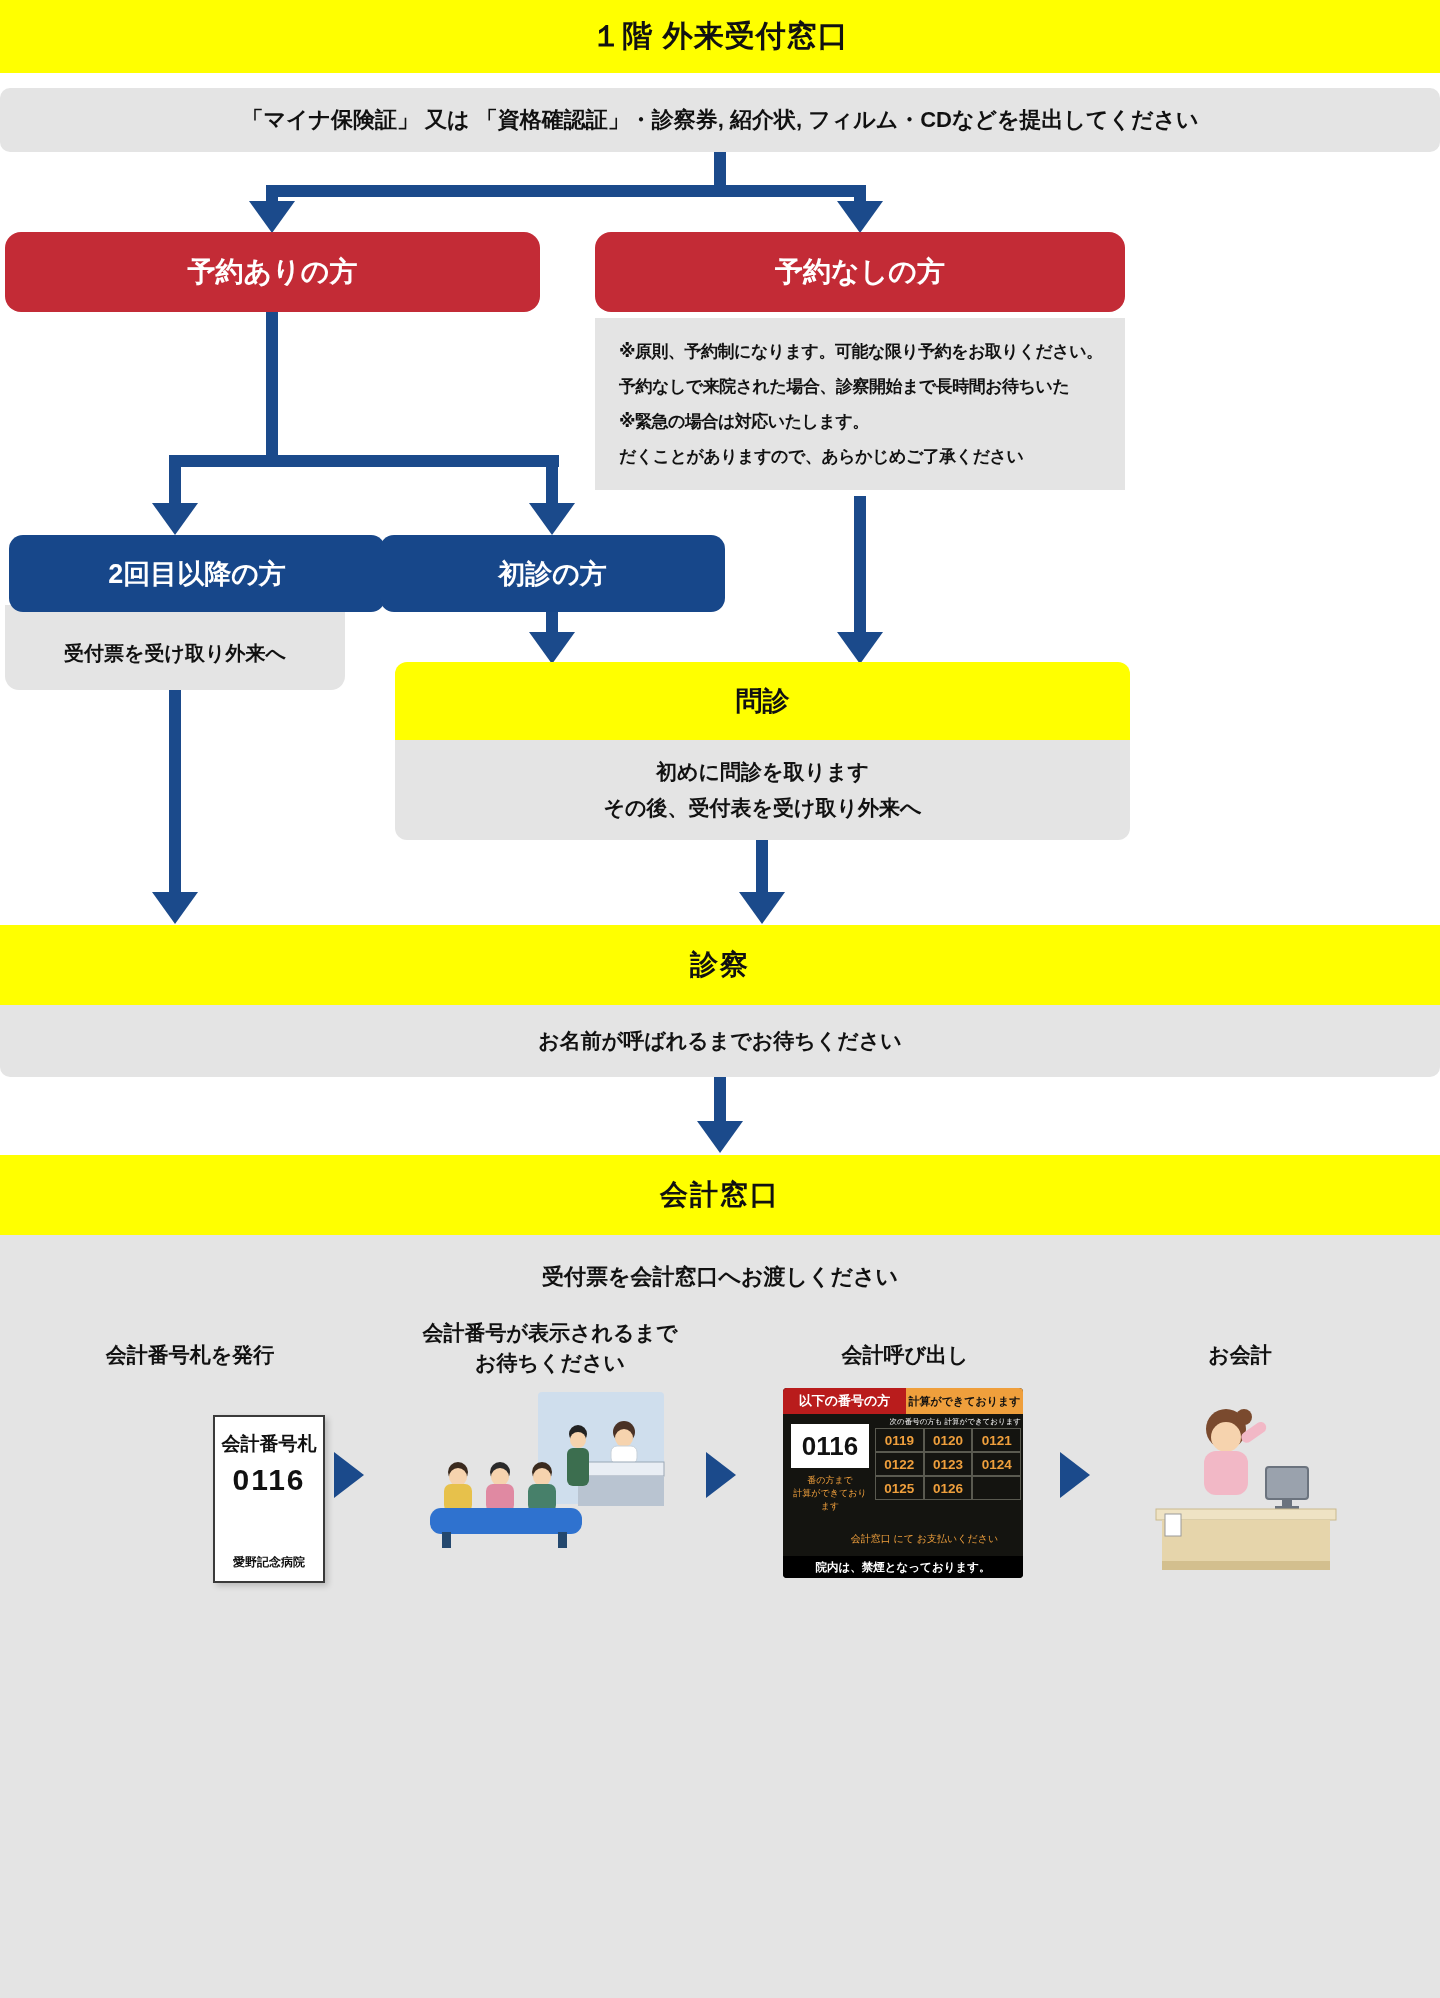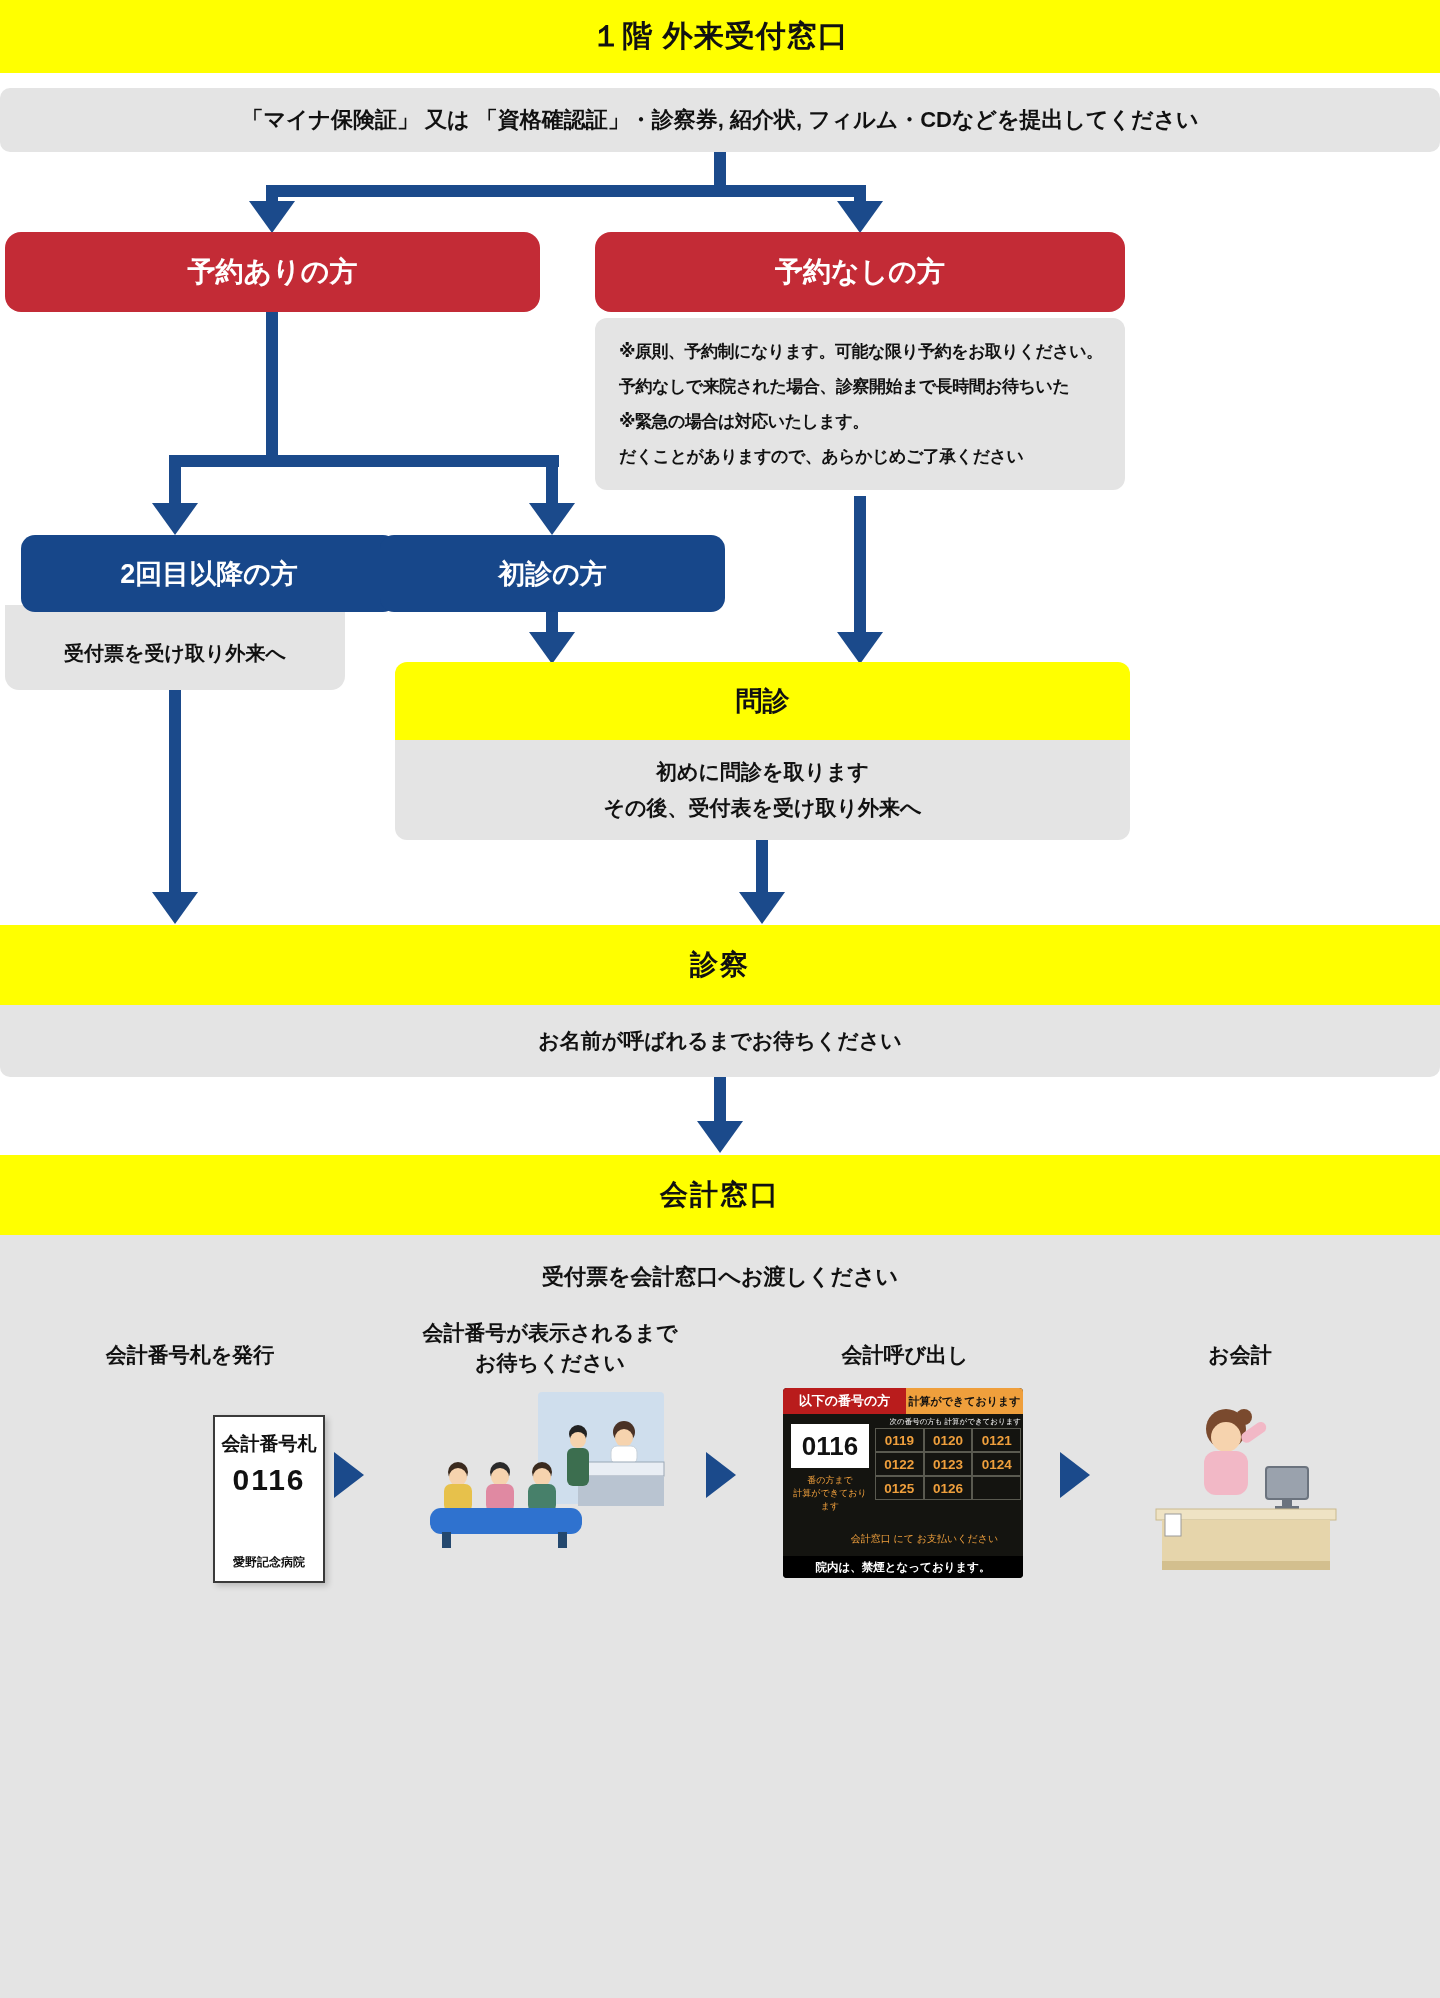--- a/index.html
+++ b/index.html
@@ -19,21 +19,21 @@
   .hline { position:absolute; height:12px; background:#1B4A8B; }
   .ahead { position:absolute; width:0; height:0;
            border-left:23px solid transparent; border-right:23px solid transparent;
            border-top:32px solid #1B4A8B; }
 
   .redbox { background:#C32B36; color:#fff; border-radius:16px; display:flex;
             align-items:center; justify-content:center; font-weight:bold; font-size:28px; }
   .bluebox { background:#17478A; color:#fff; border-radius:14px; display:flex;
              align-items:center; justify-content:center; font-weight:bold; font-size:27px; z-index:2; }
 
-  .notebox { background:#E4E4E4; border-radius:12px; padding:16px 24px; font-weight:bold;
+  .notebox { background:#E4E4E4; border-radius:0; padding:16px 24px; font-weight:bold;
              font-size:17px; letter-spacing:-0.5px; line-height:35px; }
   .notebox div { white-space:nowrap; }
 
   .sub-gray { background:#E4E4E4; display:flex; flex-direction:column; align-items:center;
               justify-content:center; font-weight:bold; z-index:1; }
 
   .monshin-y { left:395px; top:662px; width:735px; height:78px; font-size:27px;
                border-radius:12px 12px 0 0; z-index:2; }
   .monshin-g { left:395px; top:740px; width:735px; height:100px; font-size:21px;
                line-height:36px; border-radius:0 0 12px 12px; }
@@ -108,21 +108,21 @@
     <div>だくことがありますので、あらかじめご了承ください</div>
   </div>
 
   <div class="vline" style="left:266px; top:312px; height:155px;"></div>
   <div class="hline" style="left:169px; top:455px; width:390px;"></div>
   <div class="vline" style="left:169px; top:455px; height:50px;"></div>
   <div class="ahead" style="left:152px; top:503px;"></div>
   <div class="vline" style="left:546px; top:455px; height:50px;"></div>
   <div class="ahead" style="left:529px; top:503px;"></div>
 
-  <div class="abs bluebox" style="left:21px; top:535px; width:376px; height:77px;">2回目以降の方</div>
+  <div class="abs bluebox" style="left:9px; top:535px; width:376px; height:77px;">2回目以降の方</div>
   <div class="abs sub-gray" style="left:5px; top:605px; width:340px; height:85px; border-radius:0 0 14px 14px; padding-top:12px; font-size:20px;">
       <span>受付票を受け取り外来へ</span>
     </div>
 
   <div class="abs bluebox" style="left:380px; top:535px; width:345px; height:77px;">初診の方</div>
 
   <div class="vline" style="left:546px; top:612px; height:24px;"></div>
   <div class="ahead" style="left:529px; top:632px;"></div>
   <div class="vline" style="left:854px; top:496px; height:140px;"></div>
   <div class="ahead" style="left:837px; top:632px;"></div>

